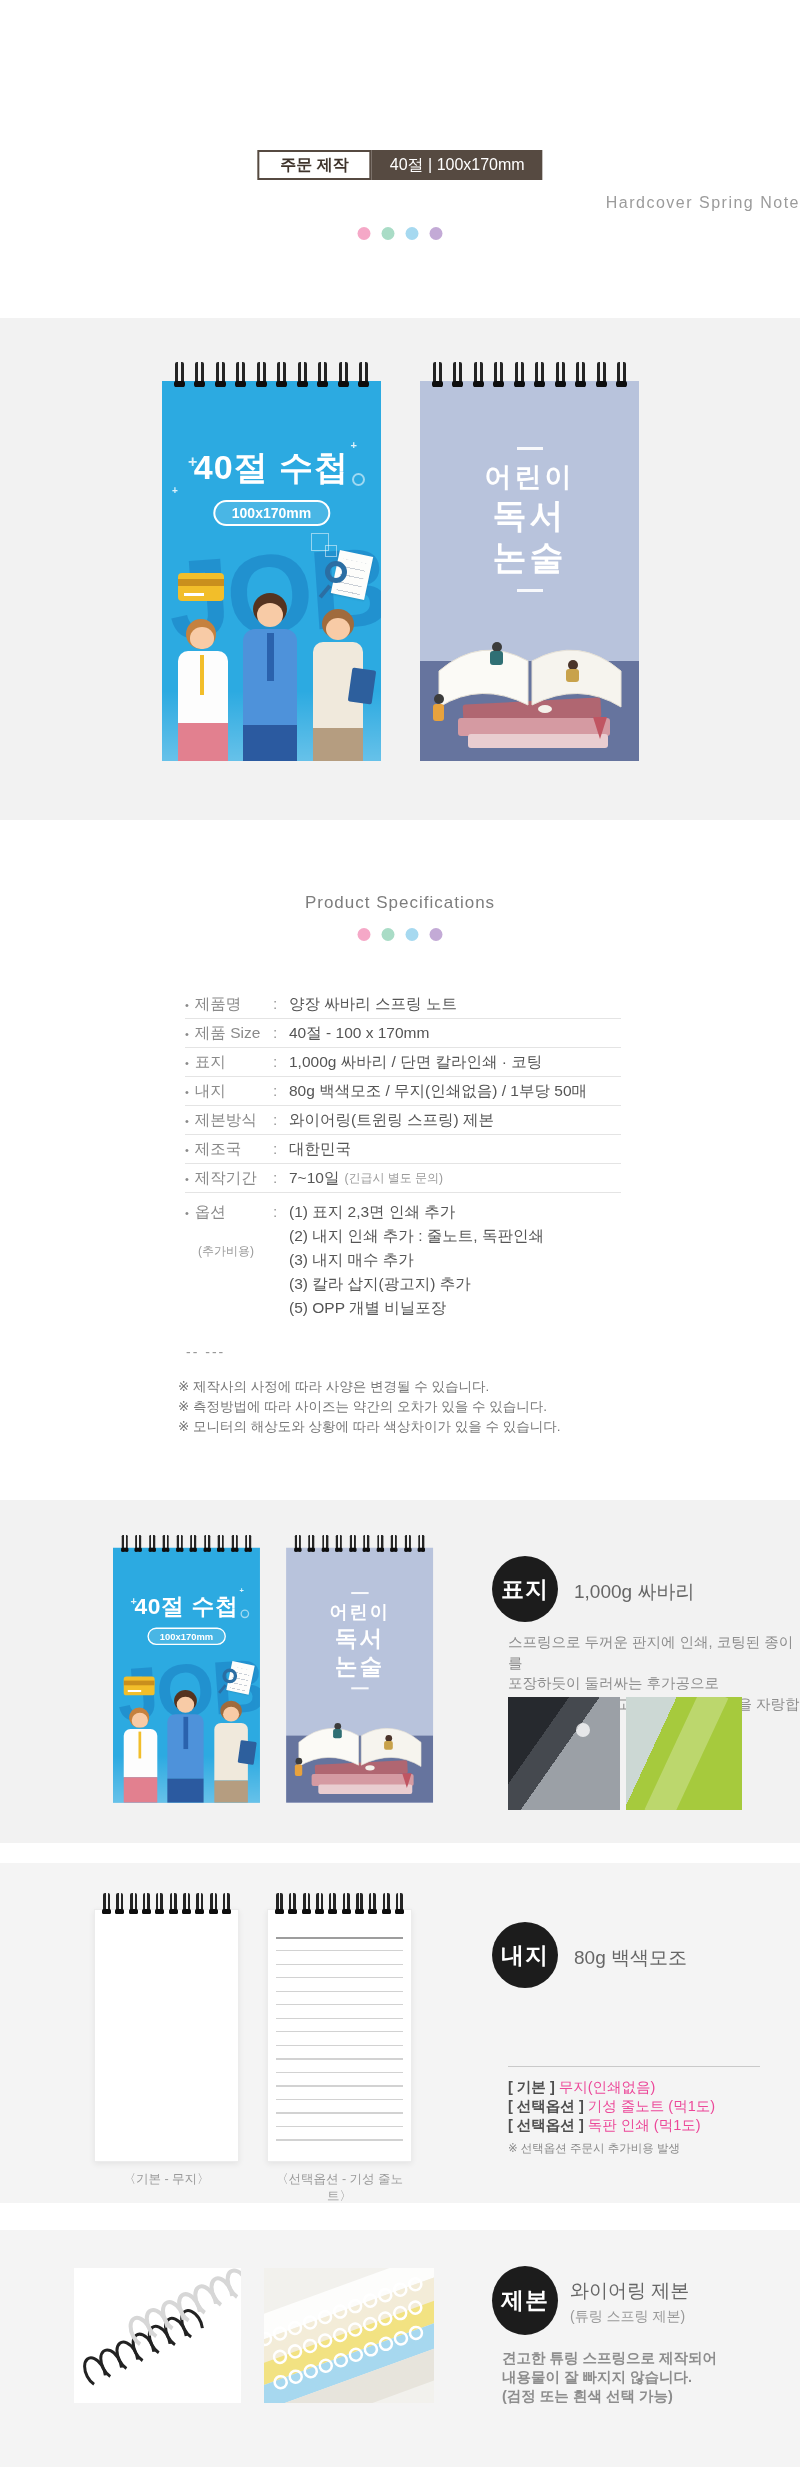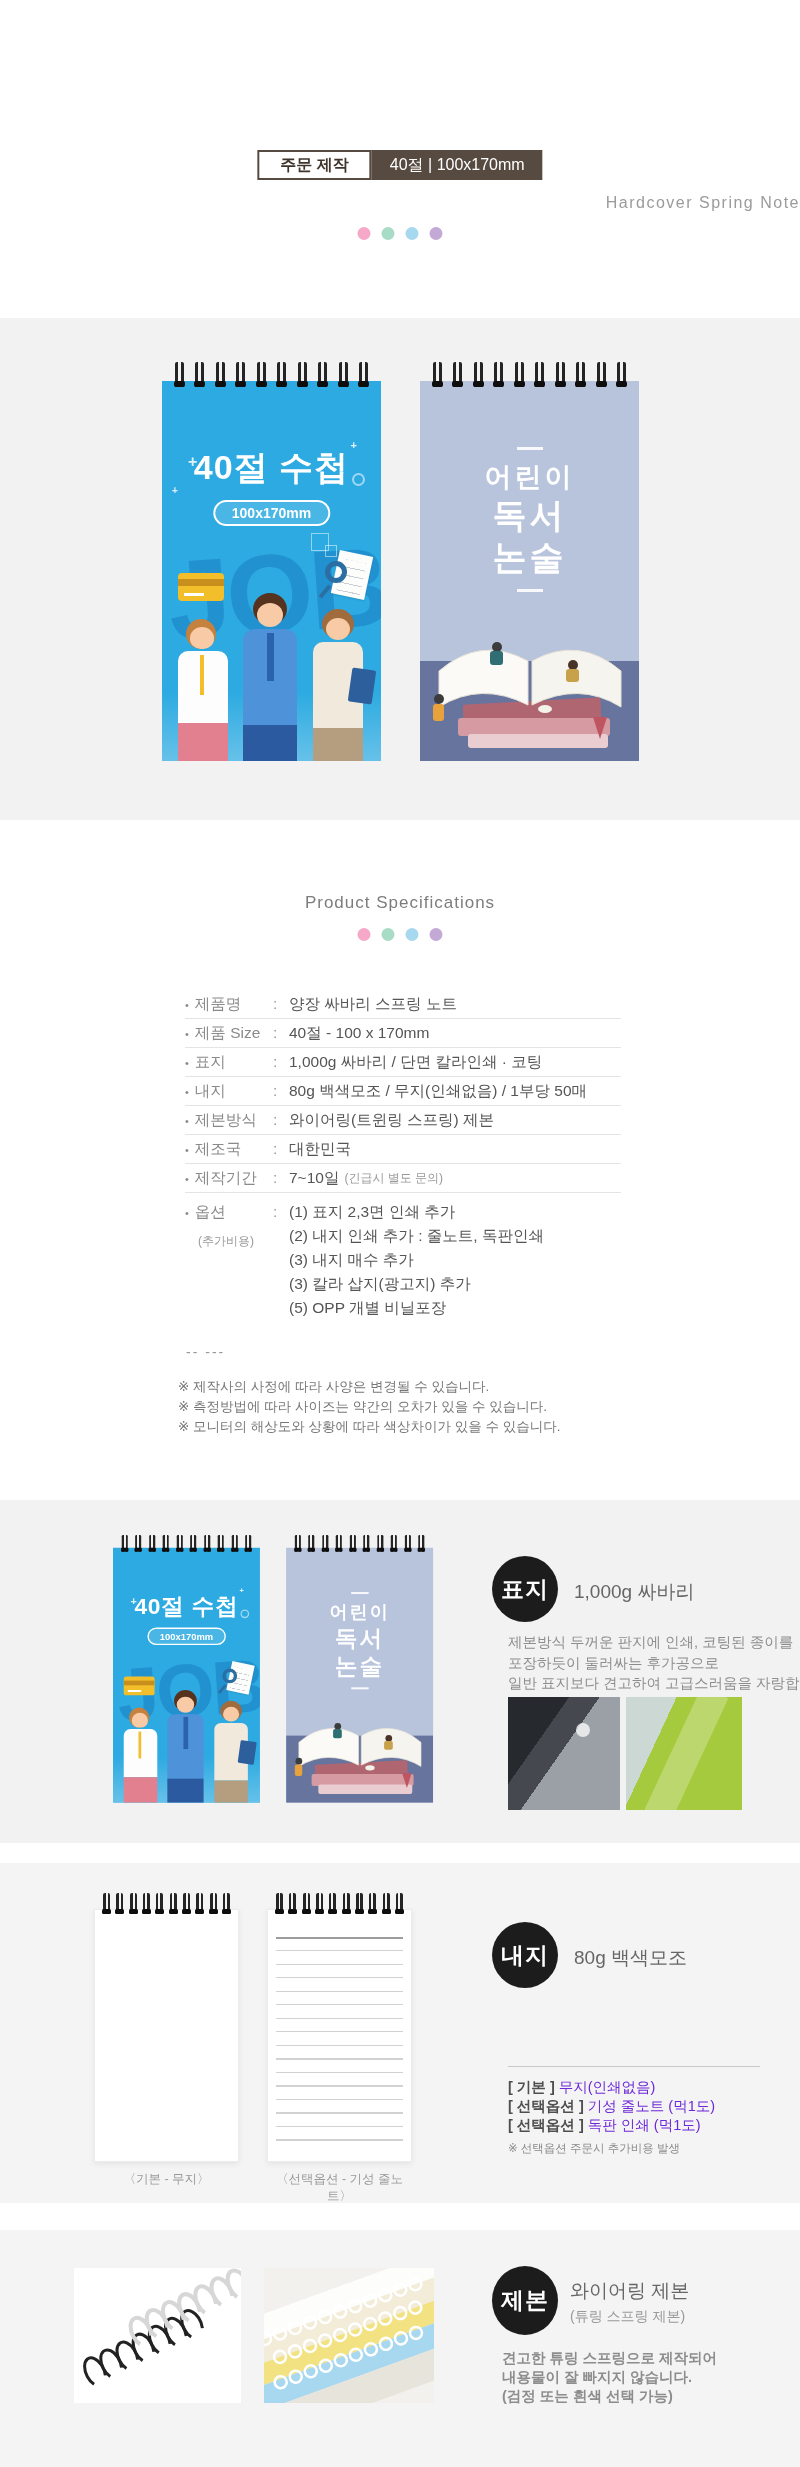--- a/index.html
+++ b/index.html
@@ -83,21 +83,21 @@
     color:#7d7d7d; letter-spacing:1px; }
   .spec-table { left:185px; top:990px; width:436px; }
   .spec-row { display:flex; align-items:center; height:29px; border-bottom:1px solid #e4e4e4;
     font-size:15.5px; }
   .spec-row.tall { height:auto; align-items:flex-start; border-bottom:none; padding:7px 0 10px; }
   .s-label { width:88px; color:#8a8a8a; flex-shrink:0; }
   .s-bullet { color:#8a8a8a; font-size:11px; margin-right:6px; }
   .s-colon { width:16px; color:#999; flex-shrink:0; }
   .s-value { color:#555; }
   .s-note { color:#999; font-size:12px; margin-left:5px; }
-  .s-sub { color:#9a9a9a; font-size:12px; display:block; margin-left:13px; margin-top:4px; }
+  .s-sub { color:#9a9a9a; font-size:12px; display:block; margin-left:13px; margin-top:14px; }
   .opt-lines div { color:#555; line-height:24px; }
   .dashes { left:186px; top:1344px; color:#999; font-size:14px; letter-spacing:2px; }
   .notes { left:178px; top:1377px; font-size:13.5px; color:#777; line-height:20px; }
 
   
   .info-circle { width:66px; height:66px; border-radius:50%; background:#1c1c1c; color:#fff;
     display:flex; align-items:center; justify-content:center; font-size:23px; font-weight:800;
     letter-spacing:1px; }
   .info-title { font-size:19px; color:#666; }
   .info-sub { font-size:14px; color:#999; margin-top:4px; }
@@ -122,21 +122,21 @@
   .np-sheet { position:absolute; top:16px; left:0; width:145px; height:253px; background:#fff;
     border:1px solid #ececec; box-shadow:0 2px 6px rgba(0,0,0,.07); }
   .np-lines { position:absolute; top:27px; left:8px; right:8px; bottom:16px;
     background:repeating-linear-gradient(180deg,#d2d2d2 0 1px,transparent 1px 13.5px); }
   .np-lines::before { content:""; position:absolute; top:0; left:0; right:0; height:1.5px; background:#9d9d9d; }
   .np-caption { position:absolute; width:145px; text-align:center; font-size:12.5px; color:#999; }
 
   .divider-line { position:absolute; height:1px; background:#c9c9c9; }
   .opt-row { font-size:14.5px; line-height:19px; }
   .opt-label { color:#4f4f4f; font-weight:bold; }
-  .opt-value { color:#6d28d9; }
+  .opt-value { color:#ec4899; }
   .opt-foot { font-size:11.5px; color:#8a8a8a; }
 </style>
 </head>
 <body>
 
 <div id="page">
 
 
   <div class="abs badge-row">
     <span class="badge-left">주문 제작</span>
@@ -413,21 +413,21 @@
             <rect x="8" y="99" width="11" height="17" rx="3" fill="#e8a23c"></rect>
           <ellipse cx="120" cy="104" rx="7" ry="4" fill="#f4f1ea"></ellipse>
         </svg>
       </div>
     </div>
   </div>
 
   <div class="abs info-circle" style="left:492px;top:1556px;">표지</div>
   <div class="abs info-title" style="left:574px;top:1579px;">1,000g 싸바리</div>
   <div class="abs info-desc" style="left:508px;top:1632px;">
-    <div>제본방식 두꺼운 판지에 인쇄, 코팅된 종이를</div>
+    <div>스프링으로 두꺼운 판지에 인쇄, 코팅된 종이를</div>
     <div>포장하듯이 둘러싸는 후가공으로</div>
     <div>일반 표지보다 견고하여 고급스러움을 자랑합니다.</div>
   </div>
   <div class="abs photo photo-gray" style="left:508px;top:1697px;width:112px;height:113px;">
     <span class="dot-w"></span>
   </div>
   <div class="abs photo photo-green" style="left:626px;top:1697px;width:116px;height:113px;"></div>
 
   <div class="abs gray-band" style="top:1863px;height:340px;background:#f4f4f4;"></div>
 

